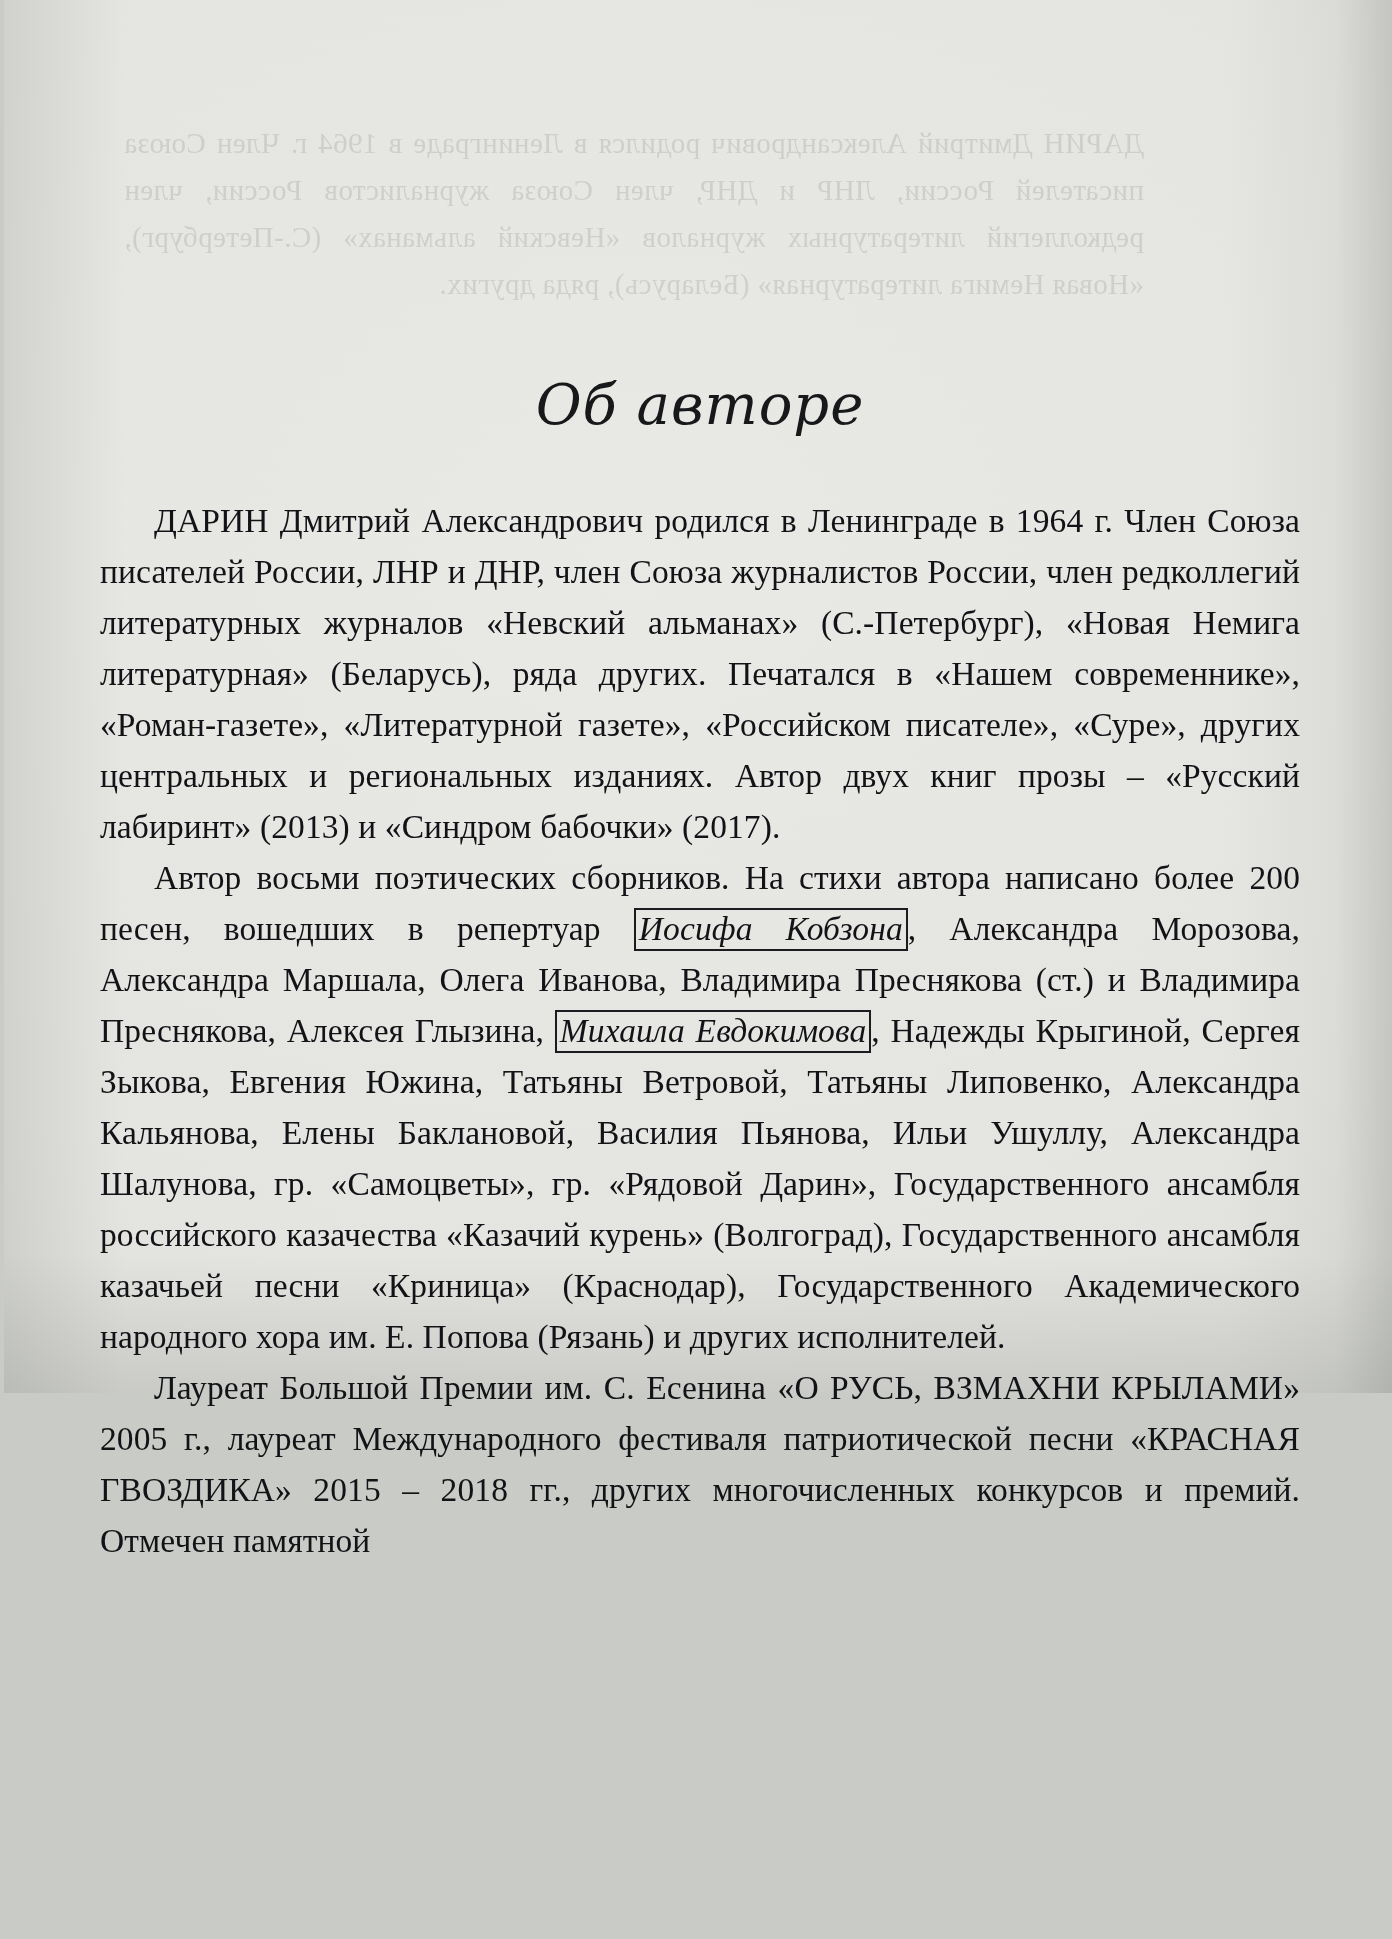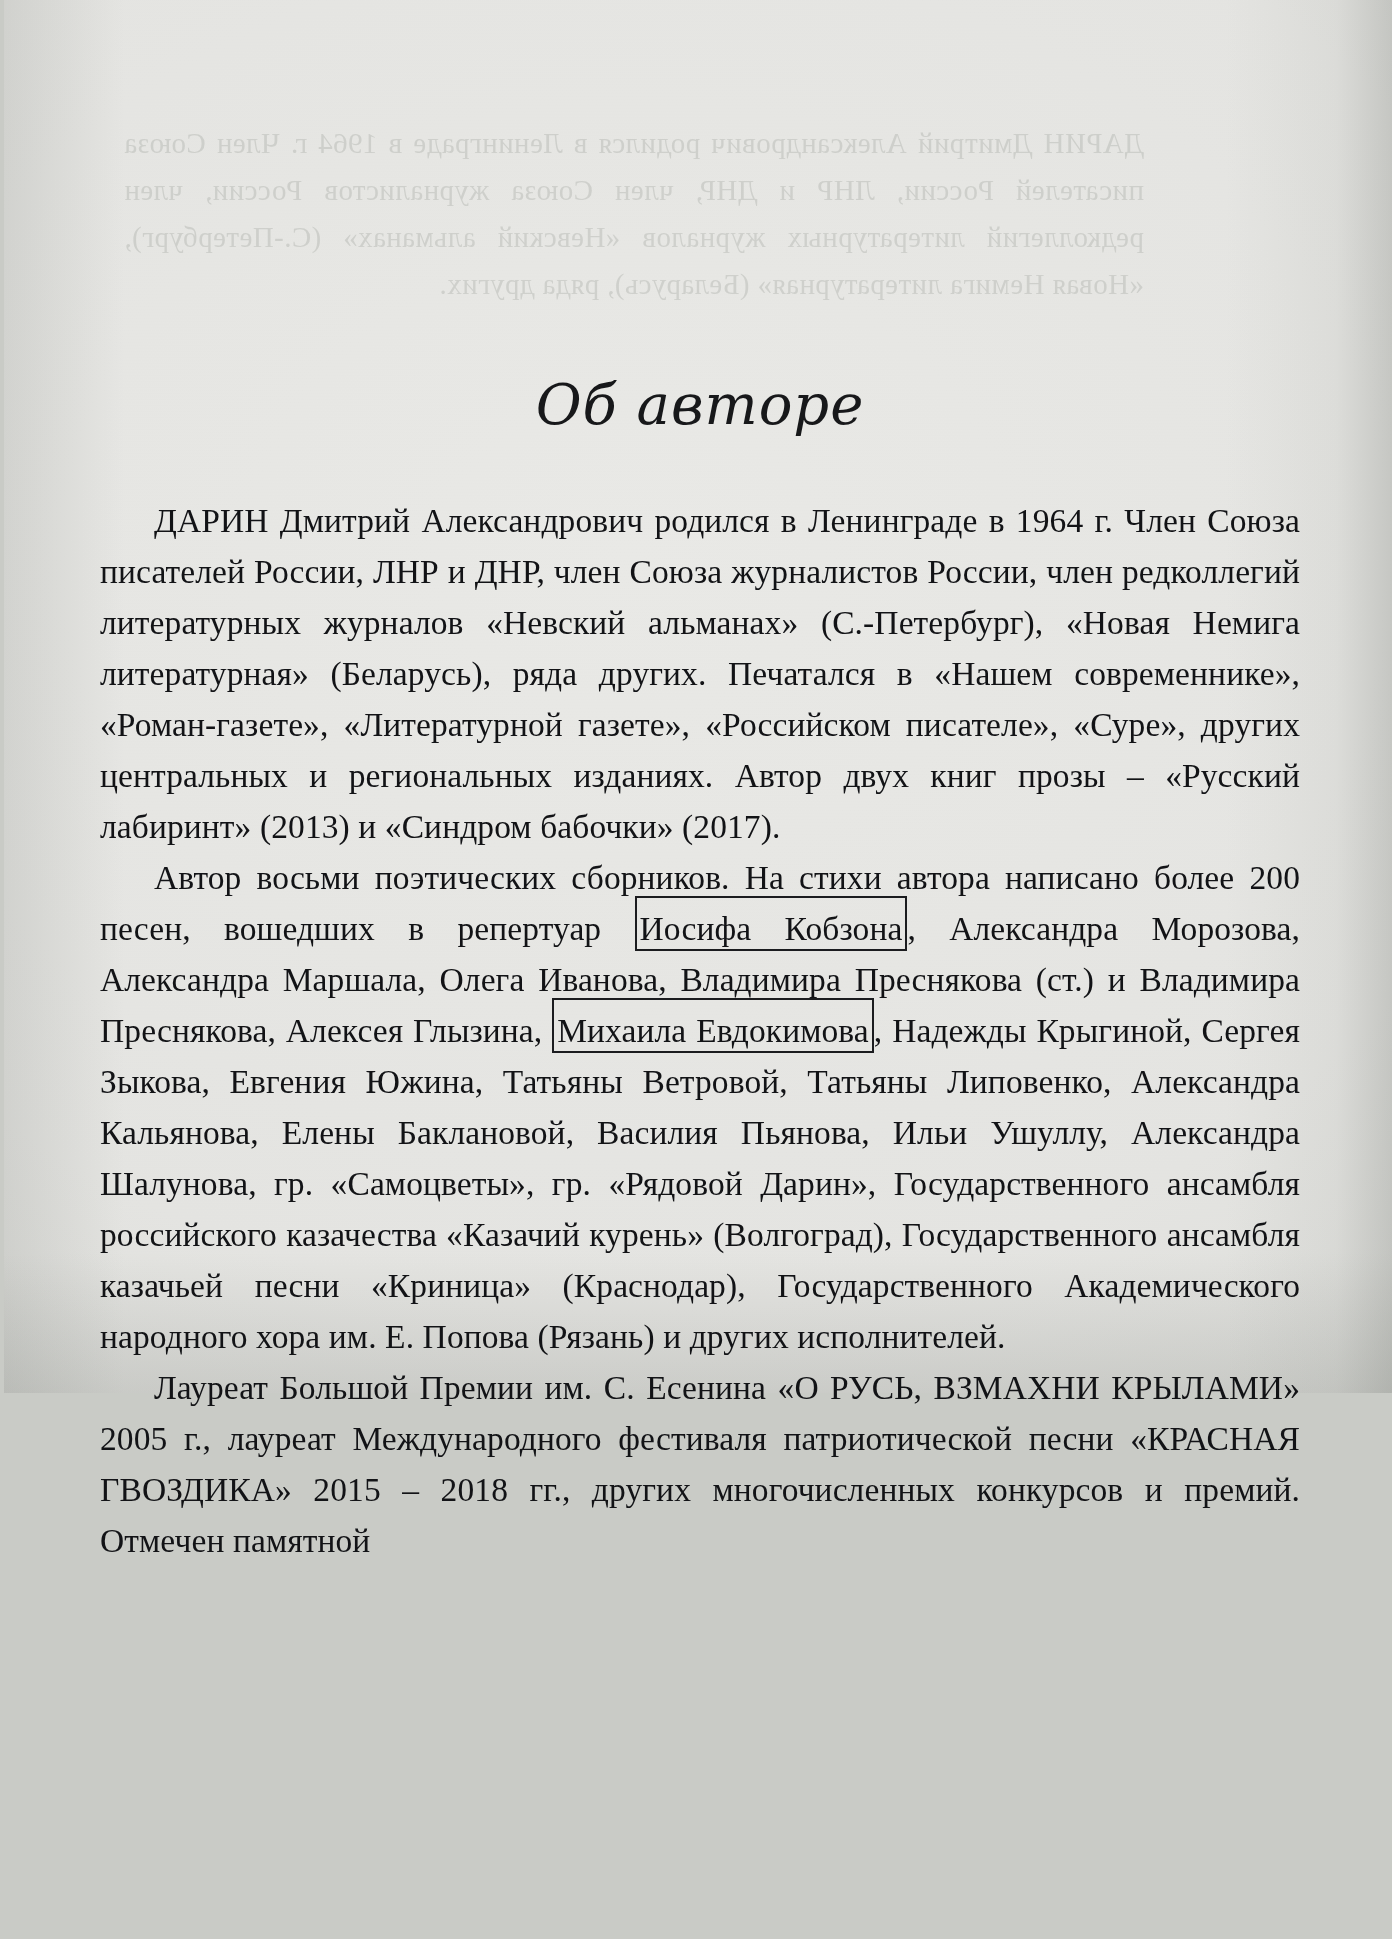--- a/index.html
+++ b/index.html
@@ -83,23 +83,24 @@
     letter-spacing: 0.1px;
   }
 
   .para {
     margin: 0 0 0 0;
     text-indent: 54px;
   }
 
   .boxed {
     border: 2px solid #1b1c1f;
-    padding: 12px 3px 2px 3px;
+    padding: 0 3px 2px 3px;
     display: inline;
     box-decoration-break: clone;
+    font-style: italic;
     -webkit-box-decoration-break: clone;
   }
 
   
   .grain {
     position: absolute;
     inset: 0;
     z-index: 5;
     pointer-events: none;
     opacity: 0.25;

